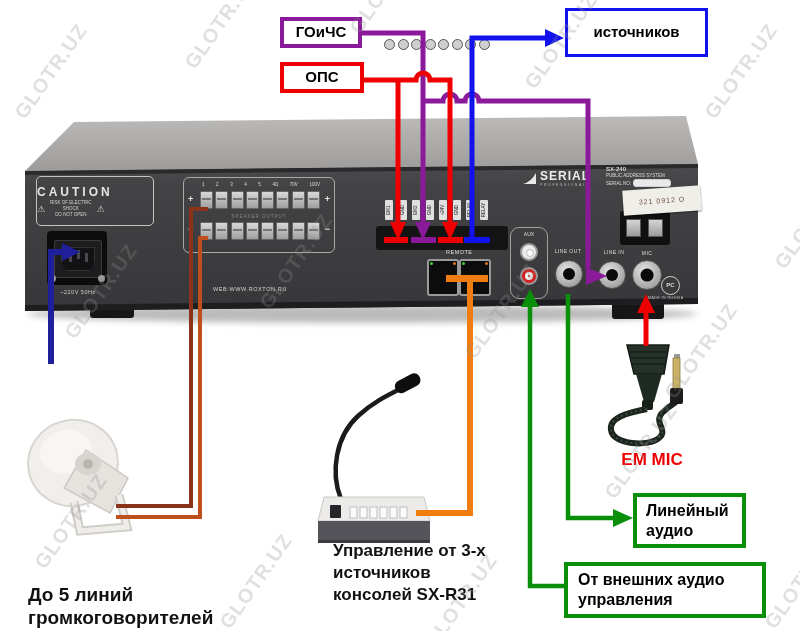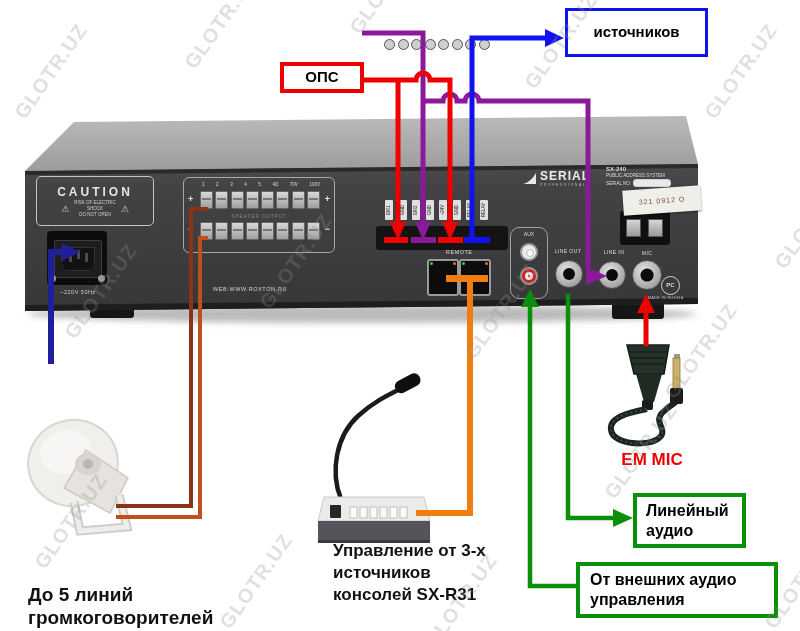--- a/index.html
+++ b/index.html
@@ -8,30 +8,30 @@
   svg{position:absolute;left:0;top:0;}
   
   .box{position:absolute;background:#fff;display:flex;flex-direction:column;justify-content:center;
        font-weight:bold;color:#000;box-sizing:border-box;z-index:40;}
   .box div{line-height:1.25;}
   #box-goichs{left:280px;top:17px;width:82px;height:31px;border:4px solid var(--purple);text-align:center;font-size:15px;}
   #box-ops{left:280px;top:62px;width:84px;height:31px;border:4px solid var(--red);text-align:center;font-size:15px;}
   #box-signals{left:565px;top:8px;width:143px;height:49px;border:3px solid var(--blue);text-align:center;font-size:15px;}
   #box-ac{left:36px;top:362px;width:106px;height:50px;border:4px solid var(--navy);text-align:center;font-size:16px;}
   #box-lineout{left:633px;top:493px;width:113px;height:55px;border:4px solid var(--green);padding-left:9px;font-size:16px;}
-  #box-extaudio{left:576px;top:562px;width:202px;height:56px;border:4px solid var(--green);padding-left:10px;font-size:16px;}
+  #box-extaudio{left:564px;top:562px;width:202px;height:56px;border:4px solid var(--green);padding-left:10px;font-size:16px;}
   
   .caption{position:absolute;font-weight:bold;color:#111;z-index:35;}
   #cap-speakers{left:28px;top:583px;font-size:19px;line-height:23px;}
   #cap-console{left:333px;top:540px;font-size:17px;line-height:22px;}
   #cap-emmic{left:612px;top:450px;font-size:17px;color:var(--red);width:80px;text-align:center;}
   
   .ampel{position:absolute;z-index:12;color:#d8d8d8;}
   #caution{left:36px;top:176px;width:116px;height:48px;border:1px solid #c4c4c4;border-radius:5px;
-           display:flex;flex-direction:column;align-items:center;justify-content:center;}
+           display:flex;flex-direction:column;align-items:flex-start;justify-content:center;}
   #caution .t{font-size:12px;font-weight:bold;letter-spacing:3px;color:#e4e4e4;}
   #caution .row{display:flex;align-items:center;gap:5px;margin-top:1px;}
   #caution .tri{font-size:9px;color:#d8d8d8;}
   #caution .small{font-size:4.5px;text-align:center;color:#cfcfcf;line-height:6px;}
   #inlet{left:47px;top:231px;width:60px;height:54px;background:#0c0c0c;border-radius:4px;}
   #inlet .face{position:absolute;left:7px;top:9px;width:46px;height:36px;background:#1d1d1f;border:1px solid #3d3d3f;border-radius:2px;}
   #inlet .hole{position:absolute;left:14px;top:16px;width:32px;height:22px;background:#121214;border:1px solid #333;
                clip-path:polygon(0 0,100% 0,100% 60%,85% 100%,15% 100%,0 60%);}
   #inlet .pin{position:absolute;width:3px;height:9px;background:#4a4a4c;top:22px;}
   #inlet .scr{position:absolute;width:7px;height:7px;border-radius:50%;background:#9a9a9a;top:44px;}
@@ -335,20 +335,23 @@
     <g>
       <path class="w w-green" stroke-width="4.5" d="M568,294 V518 H614"></path>
       <polygon class="f-green" points="613,509 613,527 633,518"></polygon>
     </g>
     <g>
       <path class="w w-red" stroke-width="5" d="M646,346 V312"></path>
       <polygon class="f-red" points="637,313 655,313 646,294"></polygon>
     </g>
   </svg>
 
+  <div class="box" id="box-goichs">
+      <div>ГОиЧС</div>
+    </div>
   <div class="box" id="box-ops">
       <div>ОПС</div>
     </div>
   <div class="box" id="box-signals">
     <div>источников</div>
   </div>
   <div class="box" id="box-lineout">
     <div>Линейный</div>
     <div>аудио</div>
   </div>

